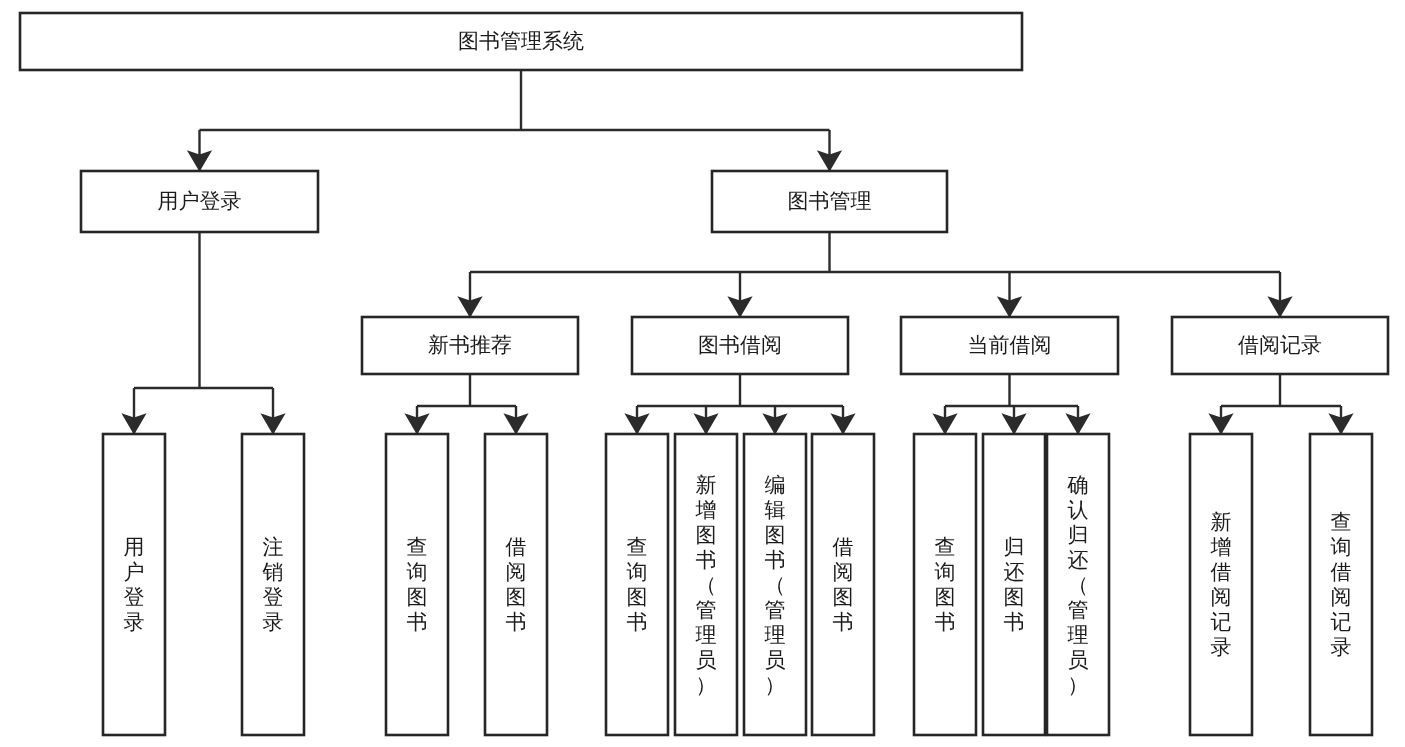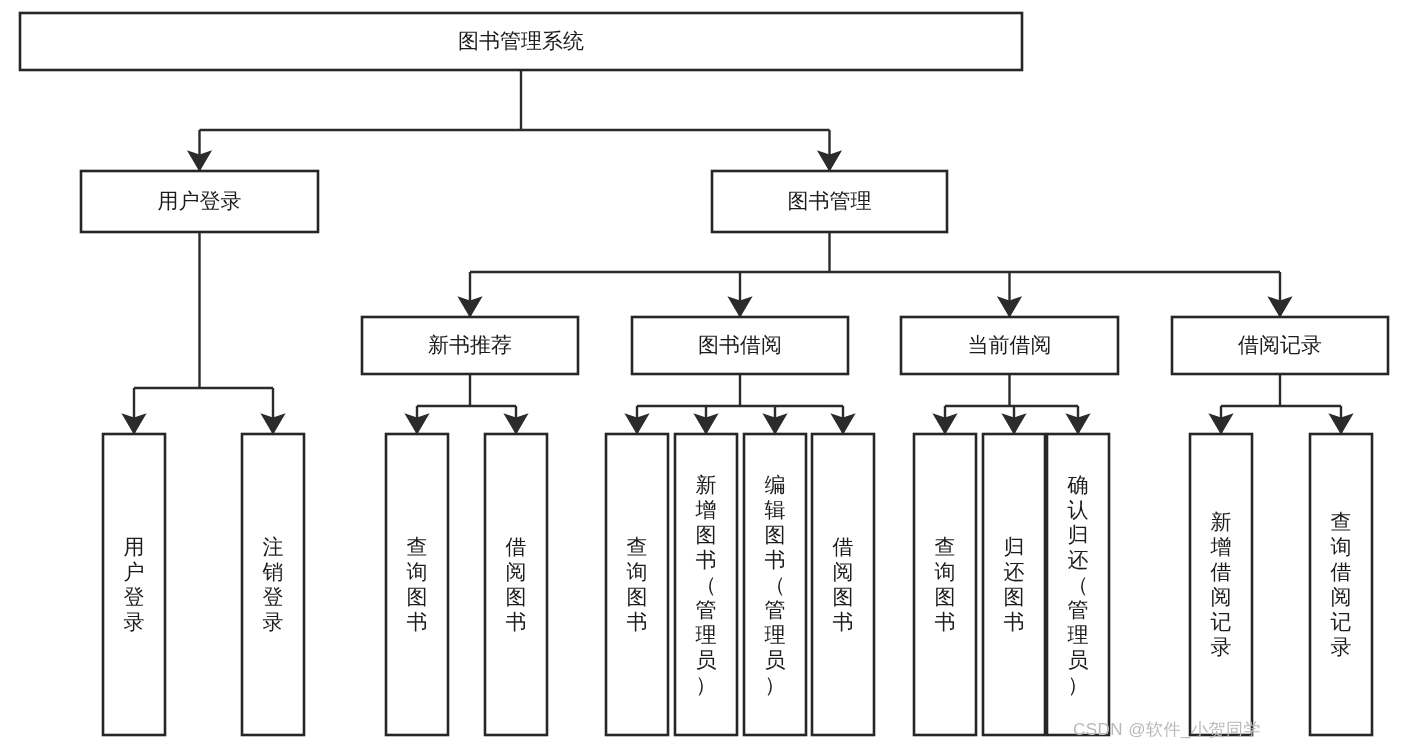--- a/index.html
+++ b/index.html
@@ -186,14 +186,13 @@
           <rect x="1190" y="434" width="62" height="301" class="node-box"></rect>
           <text x="1221" class="node-label-v" text-anchor="middle"><tspan x="1221" y="529">新</tspan><tspan x="1221" y="554">增</tspan><tspan x="1221" y="579">借</tspan><tspan x="1221" y="604">阅</tspan><tspan x="1221" y="629">记</tspan><tspan x="1221" y="654">录</tspan></text>
         </g>
         <g>
           <rect x="1310" y="434" width="62" height="301" class="node-box"></rect>
           <text x="1341" class="node-label-v" text-anchor="middle"><tspan x="1341" y="529">查</tspan><tspan x="1341" y="554">询</tspan><tspan x="1341" y="579">借</tspan><tspan x="1341" y="604">阅</tspan><tspan x="1341" y="629">记</tspan><tspan x="1341" y="654">录</tspan></text>
         </g>
       </g>
   </svg>
 
-  <div class="watermark">CSDN @软件_小贺同学</div>
 </div>
 
 </body></html>

